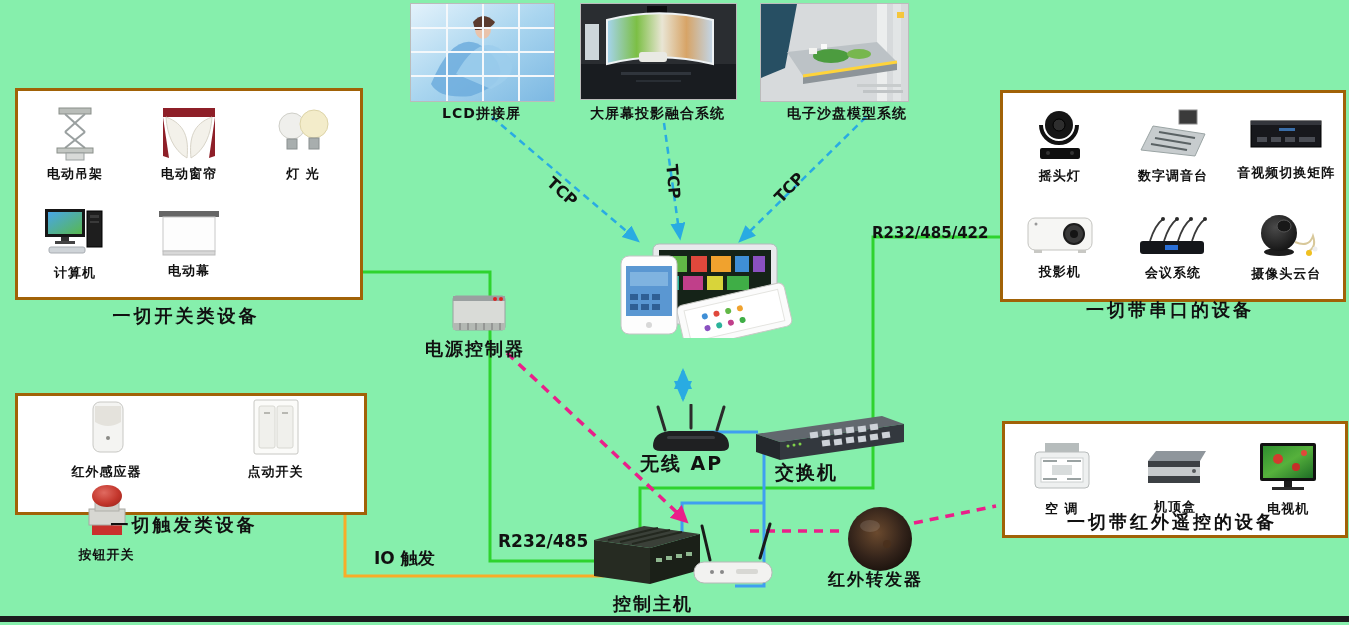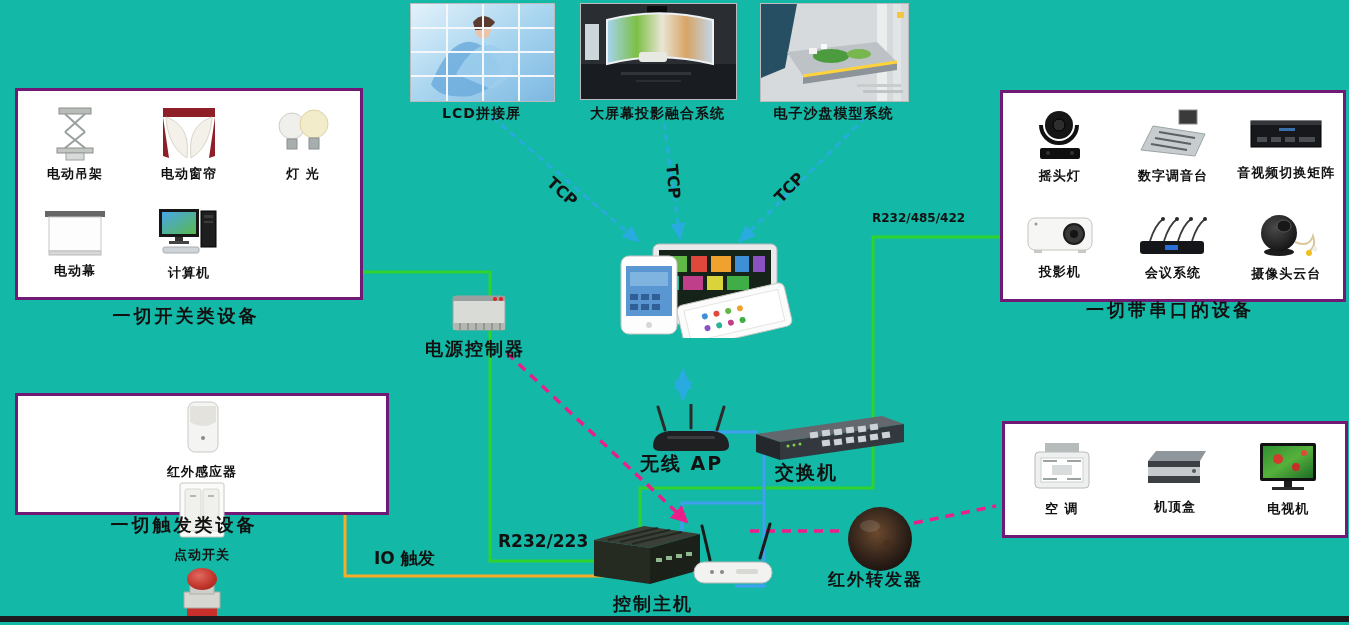--- a/index.html
+++ b/index.html
@@ -1,19 +1,19 @@
 <!DOCTYPE html>
 <html><head>
 <meta charset="utf-8">
 <style>
   html,body{margin:0;padding:0;background:#fff;}
-  #canvas{position:relative;width:1349px;height:625px;background:#14b8a6;overflow:hidden;
+  #canvas{position:relative;width:1349px;height:625px;background:#86efac;overflow:hidden;
           font-family:"DejaVu Sans","Liberation Sans",sans-serif;color:#111;}
   #wires{position:absolute;left:0;top:0;z-index:1;}
-  .box{position:absolute;background:#fff;border:3px solid #701a75;z-index:2;display:grid;place-items:center;}
+  .box{position:absolute;background:#fff;border:3px solid #a16207;z-index:2;display:grid;place-items:center;}
   .cell{display:flex;flex-direction:column;align-items:center;justify-content:flex-end;gap:3px;}
   .cell-label{font-size:13px;font-weight:bold;letter-spacing:1px;white-space:nowrap;}
   .box-caption{position:absolute;z-index:3;text-align:center;font-weight:bold;font-size:18px;letter-spacing:3px;}
   .photo{position:absolute;z-index:3;border:1px solid #bbb;overflow:hidden;}
   .photo-label{position:absolute;z-index:3;text-align:center;font-weight:bold;font-size:14px;letter-spacing:1px;}
   .dev{position:absolute;z-index:3;}
   .dev-label{position:absolute;z-index:4;font-weight:bold;letter-spacing:2px;white-space:nowrap;}
   .wire-label{position:absolute;z-index:4;font-weight:bold;font-size:16px;white-space:nowrap;}
   #bottom-bar{position:absolute;left:0;top:616px;width:1349px;height:6px;background:#1b1b1d;z-index:5;}
 </style>
@@ -115,21 +115,21 @@
       <ellipse cx="70" cy="52" rx="18" ry="7" fill="#4c9c3f"></ellipse>
       <ellipse cx="98" cy="50" rx="12" ry="5" fill="#77b74e"></ellipse>
       <rect x="48" y="44" width="8" height="6" fill="#f4f4f2"></rect>
         <rect x="60" y="40" width="6" height="5" fill="#fafafa"></rect>
       <polygon points="42,72 136,58 136,66 42,80" fill="#8d9499"></polygon>
       <polyline points="42,72 136,58" fill="none" stroke="#ffd43a" stroke-width="3"></polyline>
       <rect x="96" y="80" width="44" height="3" fill="#c8cccd"></rect>
         <rect x="102" y="86" width="40" height="3" fill="#c0c4c6"></rect>
     </svg>
   </div>
-  <div class="photo-label" style="left:760px;top:105px;width:147px;">电子沙盘模型系统</div>
+  <div class="photo-label" style="left:760px;top:105px;width:147px;text-align:right;">电子沙盘模型系统</div>
 
   <div class="box" style="left:15px;top:88px;width:342px;height:198px;grid-template-columns:repeat(3,1fr);grid-template-rows:repeat(2,1fr);padding:4px 0;">
     <div class="cell">
       <svg width="60" height="56">
         <rect x="14" y="2" width="32" height="6" fill="#b9bdb9" stroke="#8a8f8a"></rect>
         <g stroke="#9aa0a0" stroke-width="2">
             <line x1="20" y1="8" x2="40" y2="26"></line>
             <line x1="40" y1="8" x2="20" y2="26"></line>
         <line x1="20" y1="26" x2="40" y2="42"></line>
             <line x1="40" y1="26" x2="20" y2="42"></line>
@@ -150,52 +150,52 @@
       <div class="cell-label">电动窗帘</div>
     </div>
     <div class="cell">
       <svg width="60" height="56">
         <circle cx="19" cy="20" r="13" fill="#efefec" stroke="#cfcfc8"></circle>
         <rect x="14" y="33" width="10" height="10" fill="#a8aeae" stroke="#8a9090"></rect>
         <circle cx="41" cy="18" r="14" fill="#f3ecca" stroke="#ddd4a8"></circle>
         <rect x="36" y="32" width="10" height="11" fill="#a8aeae" stroke="#8a9090"></rect>
       </svg>
       <div class="cell-label">灯 光</div>
-    </div>
-    <div class="cell">
-      <svg width="64" height="52">
-        <rect x="2" y="4" width="60" height="6" fill="#666"></rect>
-        <rect x="6" y="10" width="52" height="34" fill="#fdfdfd" stroke="#c8c8c8"></rect>
-        <rect x="6" y="44" width="52" height="4" fill="#d8d8d8" stroke="#bbb"></rect>
-      </svg>
-      <div class="cell-label">电动幕</div>
     </div>
     <div class="cell">
       <svg width="64" height="56">
         <defs>
             <linearGradient id="pcscr" x1="0" y1="0" x2="1" y2="1">
           <stop offset="0" stop-color="#49a6e8"></stop>
               <stop offset="1" stop-color="#58b84e"></stop>
             </linearGradient>
           </defs>
         <rect x="2" y="4" width="40" height="28" fill="#161616"></rect>
         <rect x="5" y="7" width="34" height="22" fill="url(#pcscr)"></rect>
         <rect x="18" y="32" width="8" height="4" fill="#333"></rect>
           <rect x="12" y="36" width="20" height="3" fill="#444"></rect>
         <rect x="44" y="6" width="15" height="36" fill="#1e1e1e" stroke="#000"></rect>
         <rect x="47" y="10" width="9" height="3" fill="#3a3a3a"></rect>
           <rect x="47" y="16" width="9" height="2" fill="#3a3a3a"></rect>
         <rect x="6" y="42" width="36" height="6" rx="2" fill="#cfd4d8" stroke="#a8adb2"></rect>
       </svg>
       <div class="cell-label">计算机</div>
     </div>
+    <div class="cell">
+      <svg width="64" height="52">
+        <rect x="2" y="4" width="60" height="6" fill="#666"></rect>
+        <rect x="6" y="10" width="52" height="34" fill="#fdfdfd" stroke="#c8c8c8"></rect>
+        <rect x="6" y="44" width="52" height="4" fill="#d8d8d8" stroke="#bbb"></rect>
+      </svg>
+      <div class="cell-label">电动幕</div>
+    </div>
   </div>
   <div class="box-caption" style="left:15px;top:304px;width:342px;">一切开关类设备</div>
 
-  <div class="box" style="left:15px;top:393px;width:338px;height:112px;grid-template-columns:repeat(1,1fr);padding:2px 15px;">
+  <div class="box" style="left:15px;top:393px;width:338px;height:112px;grid-template-columns:repeat(2,1fr);padding:2px 4px;">
     <div class="cell">
       <svg width="56" height="62">
         <rect x="14" y="4" width="30" height="50" rx="7" fill="#f4f4f2" stroke="#c8c8c4"></rect>
         <path d="M16,8 h26 v16 q-13,8 -26,0 Z" fill="#e4e2dc"></path>
         <circle cx="29" cy="40" r="2" fill="#8a8a86"></circle>
       </svg>
       <div class="cell-label">红外感应器</div>
     </div>
     <div class="cell">
       <svg width="60" height="62">
@@ -352,20 +352,21 @@
         <rect x="7" y="5" width="50" height="32" fill="url(#tvscr)"></rect>
         <circle cx="22" cy="18" r="5" fill="#d23b2e"></circle>
           <circle cx="40" cy="26" r="4" fill="#c62f28"></circle>
           <circle cx="48" cy="12" r="3" fill="#e0493a"></circle>
         <rect x="28" y="40" width="8" height="6" fill="#1c1c1c"></rect>
           <rect x="16" y="46" width="32" height="3" fill="#2a2a2a"></rect>
       </svg>
       <div class="cell-label">电视机</div>
     </div>
   </div>
+  <div class="box-caption" style="left:1002px;top:510px;width:340px;">一切带红外遥控的设备</div>
 
   <div class="dev" style="left:450px;top:290px;">
     <svg width="58" height="48">
       <rect x="3" y="6" width="52" height="34" rx="3" fill="#d9dbd7" stroke="#9aa0a0"></rect>
       <rect x="3" y="6" width="52" height="5" fill="#9aa0a0"></rect>
       <rect x="3" y="33" width="52" height="7" fill="#b3b8b3"></rect>
       <g stroke="#777" stroke-width="1">
           <line x1="10" y1="33" x2="10" y2="40"></line>
           <line x1="18" y1="33" x2="18" y2="40"></line>
           <line x1="26" y1="33" x2="26" y2="40"></line>
@@ -504,18 +505,18 @@
       <circle cx="35" cy="35" r="32" fill="url(#irball)"></circle>
       <ellipse cx="25" cy="22" rx="10" ry="6" fill="#ffffff" opacity=".12"></ellipse>
       <circle cx="42" cy="40" r="4" fill="#4a2f1c" opacity=".8"></circle>
     </svg>
   </div>
   <div class="dev-label" style="left:828px;top:568px;width:115px;font-size:17px;">红外转发器</div>
 
   <div class="wire-label" style="left:545px;top:182px;transform:rotate(42deg);">TCP</div>
   <div class="wire-label" style="left:656px;top:172px;transform:rotate(85deg);">TCP</div>
   <div class="wire-label" style="left:772px;top:178px;transform:rotate(-46deg);">TCP</div>
-  <div class="wire-label" style="left:872px;top:211px;font-size:12px;">R232/485/422</div>
-  <div class="wire-label" style="left:498px;top:531px;font-size:17px;">R232/223</div>
+  <div class="wire-label" style="left:872px;top:224px;font-size:15px;">R232/485/422</div>
+  <div class="wire-label" style="left:498px;top:531px;font-size:17px;">R232/485</div>
   <div class="wire-label" style="left:374px;top:547px;font-size:17px;">IO 触发</div>
 
   <div id="bottom-bar"></div>
 </div>
 
 </body></html>

